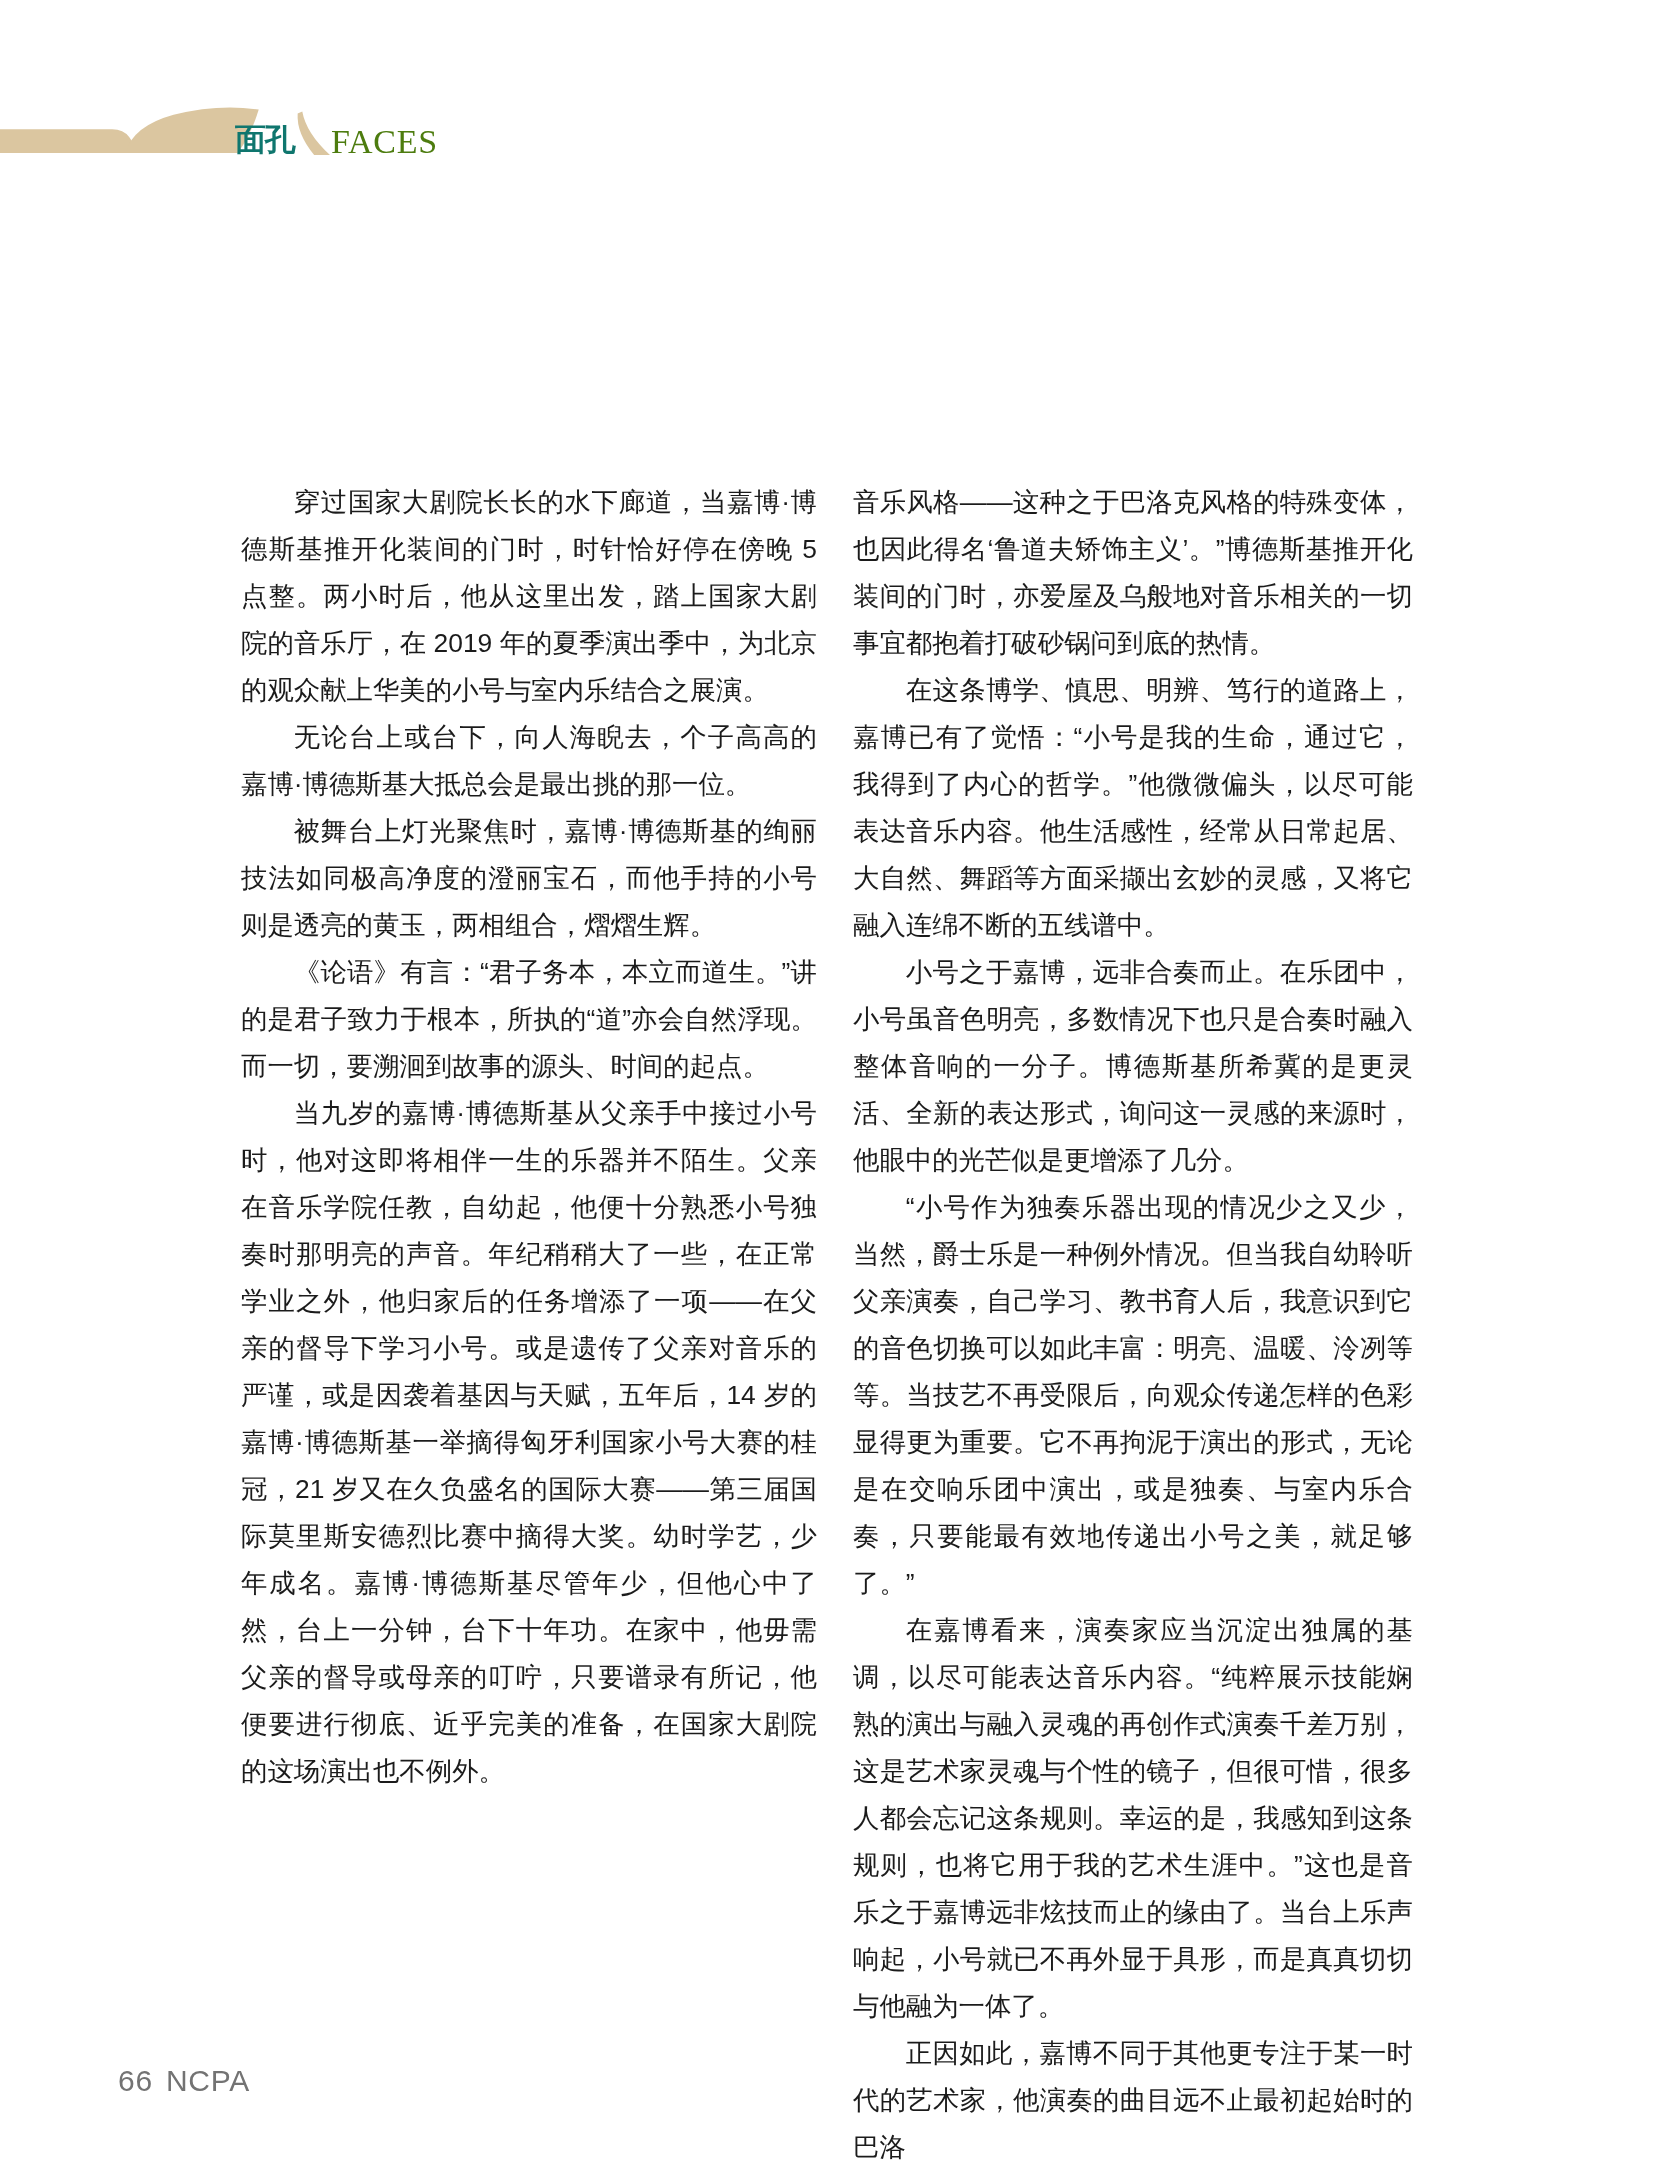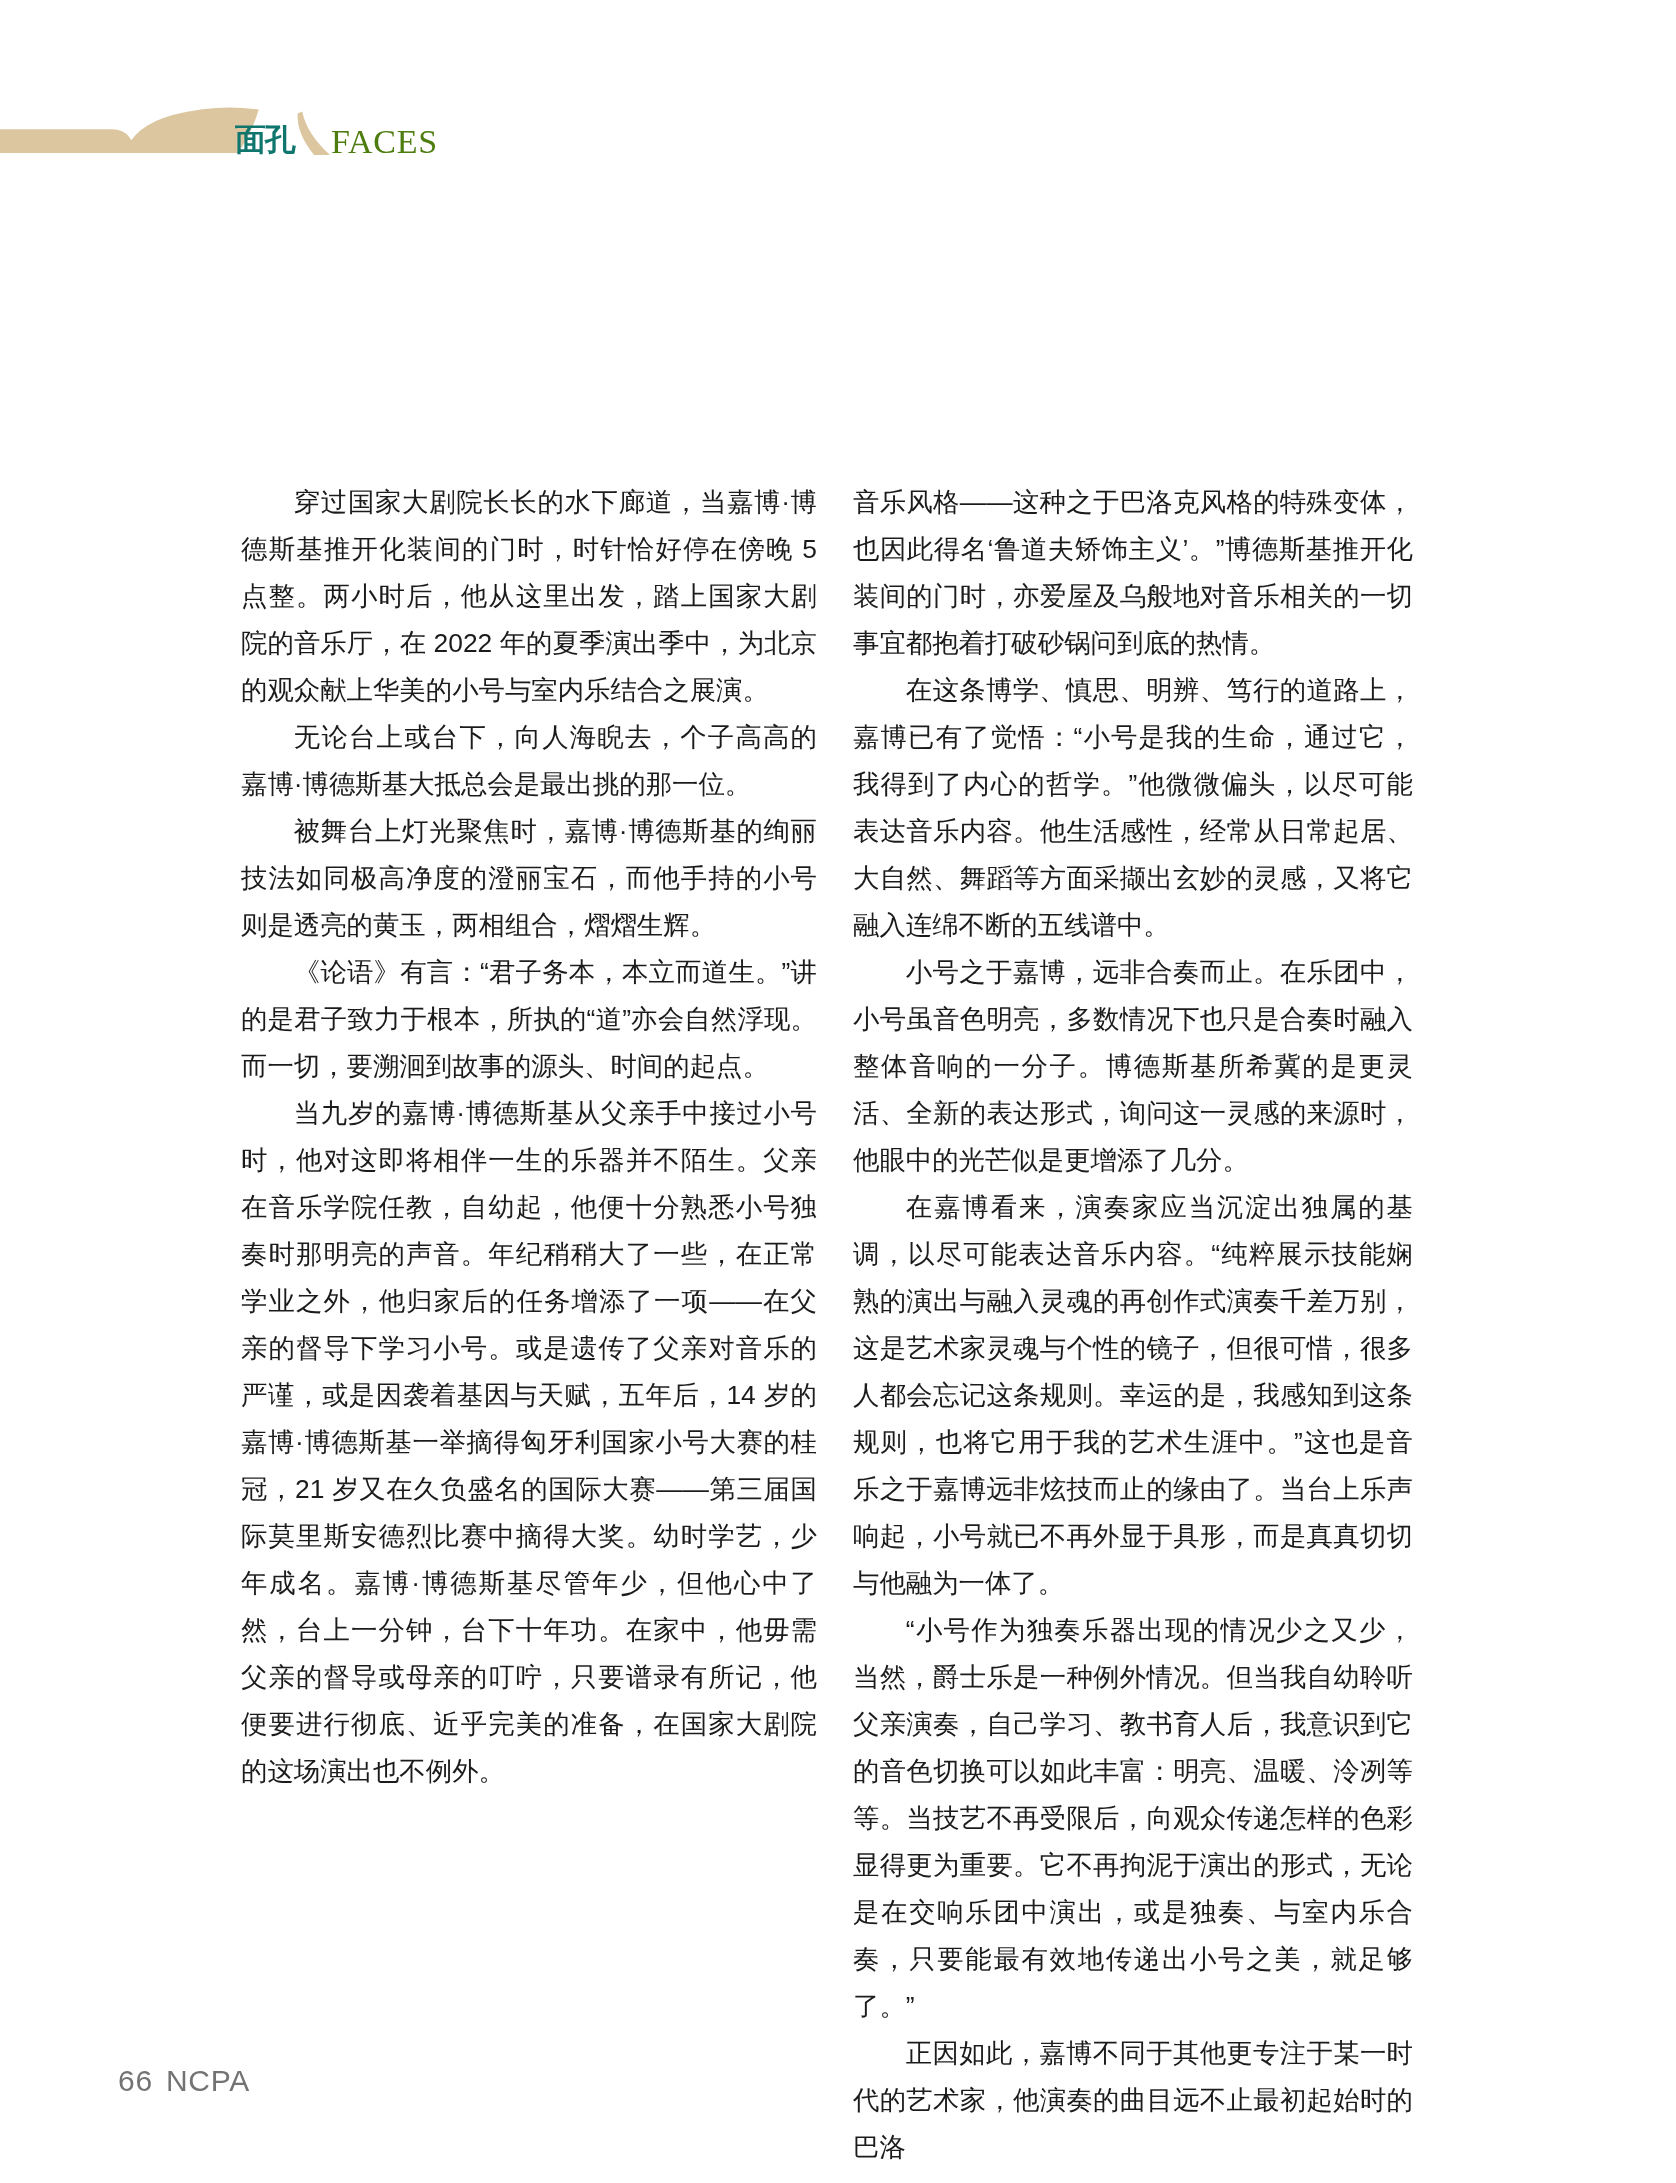--- a/index.html
+++ b/index.html
@@ -86,32 +86,32 @@
   <path d="M190,82 Q201,41 263,24 Q330,7 392,16 Q381,53 360,82 Z" fill="#dbc6a0"></path>
 
   <path d="M458,19 Q464,52 500,85 L476,85 Q449,52 451,22 Z" fill="#dbc6a0"></path>
 </svg>
 
 <div id="section-title-cn">面孔</div>
 
 <div id="section-title-en">FACES</div>
 
 <div id="col-left" class="col">
-    <p class="indent">穿过国家大剧院长长的水下廊道，当嘉博·博德斯基推开化装间的门时，时针恰好停在傍晚 5 点整。两小时后，他从这里出发，踏上国家大剧院的音乐厅，在 2022 年的夏季演出季中，为北京的观众献上华美的小号与室内乐结合之展演。</p>
+    <p class="indent">穿过国家大剧院长长的水下廊道，当嘉博·博德斯基推开化装间的门时，时针恰好停在傍晚 5 点整。两小时后，他从这里出发，踏上国家大剧院的音乐厅，在 2019 年的夏季演出季中，为北京的观众献上华美的小号与室内乐结合之展演。</p>
     <p class="indent">无论台上或台下，向人海睨去，个子高高的嘉博·博德斯基大抵总会是最出挑的那一位。</p>
     <p class="indent">被舞台上灯光聚焦时，嘉博·博德斯基的绚丽技法如同极高净度的澄丽宝石，而他手持的小号则是透亮的黄玉，两相组合，熠熠生辉。</p>
     <p class="indent">《论语》有言：“君子务本，本立而道生。”讲的是君子致力于根本，所执的“道”亦会自然浮现。而一切，要溯洄到故事的源头、时间的起点。</p>
     <p class="indent">当九岁的嘉博·博德斯基从父亲手中接过小号时，他对这即将相伴一生的乐器并不陌生。父亲在音乐学院任教，自幼起，他便十分熟悉小号独奏时那明亮的声音。年纪稍稍大了一些，在正常学业之外，他归家后的任务增添了一项——在父亲的督导下学习小号。或是遗传了父亲对音乐的严谨，或是因袭着基因与天赋，五年后，14 岁的嘉博·博德斯基一举摘得匈牙利国家小号大赛的桂冠，21 岁又在久负盛名的国际大赛——第三届国际莫里斯安德烈比赛中摘得大奖。幼时学艺，少年成名。嘉博·博德斯基尽管年少，但他心中了然，台上一分钟，台下十年功。在家中，他毋需父亲的督导或母亲的叮咛，只要谱录有所记，他便要进行彻底、近乎完美的准备，在国家大剧院的这场演出也不例外。</p>
   </div>
 
 <div id="col-right" class="col">
     <p>音乐风格——这种之于巴洛克风格的特殊变体，也因此得名‘鲁道夫矫饰主义’。”博德斯基推开化装间的门时，亦爱屋及乌般地对音乐相关的一切事宜都抱着打破砂锅问到底的热情。</p>
     <p class="indent">在这条博学、慎思、明辨、笃行的道路上，嘉博已有了觉悟：“小号是我的生命，通过它，我得到了内心的哲学。”他微微偏头，以尽可能表达音乐内容。他生活感性，经常从日常起居、大自然、舞蹈等方面采撷出玄妙的灵感，又将它融入连绵不断的五线谱中。</p>
     <p class="indent">小号之于嘉博，远非合奏而止。在乐团中，小号虽音色明亮，多数情况下也只是合奏时融入整体音响的一分子。博德斯基所希冀的是更灵活、全新的表达形式，询问这一灵感的来源时，他眼中的光芒似是更增添了几分。</p>
+    <p class="indent">“小号作为独奏乐器出现的情况少之又少，当然，爵士乐是一种例外情况。但当我自幼聆听父亲演奏，自己学习、教书育人后，我意识到它的音色切换可以如此丰富：明亮、温暖、泠冽等等。当技艺不再受限后，向观众传递怎样的色彩显得更为重要。它不再拘泥于演出的形式，无论是在交响乐团中演出，或是独奏、与室内乐合奏，只要能最有效地传递出小号之美，就足够了。”</p>
     <p class="indent">在嘉博看来，演奏家应当沉淀出独属的基调，以尽可能表达音乐内容。“纯粹展示技能娴熟的演出与融入灵魂的再创作式演奏千差万别，这是艺术家灵魂与个性的镜子，但很可惜，很多人都会忘记这条规则。幸运的是，我感知到这条规则，也将它用于我的艺术生涯中。”这也是音乐之于嘉博远非炫技而止的缘由了。当台上乐声响起，小号就已不再外显于具形，而是真真切切与他融为一体了。</p>
-    <p class="indent">“小号作为独奏乐器出现的情况少之又少，当然，爵士乐是一种例外情况。但当我自幼聆听父亲演奏，自己学习、教书育人后，我意识到它的音色切换可以如此丰富：明亮、温暖、泠冽等等。当技艺不再受限后，向观众传递怎样的色彩显得更为重要。它不再拘泥于演出的形式，无论是在交响乐团中演出，或是独奏、与室内乐合奏，只要能最有效地传递出小号之美，就足够了。”</p>
     <p class="indent">正因如此，嘉博不同于其他更专注于某一时代的艺术家，他演奏的曲目远不止最初起始时的巴洛</p>
   </div>
 
 <div id="page-footer">
   <span class="num">66</span><span>NCPA</span>
 </div>
 
 
 </body></html>

